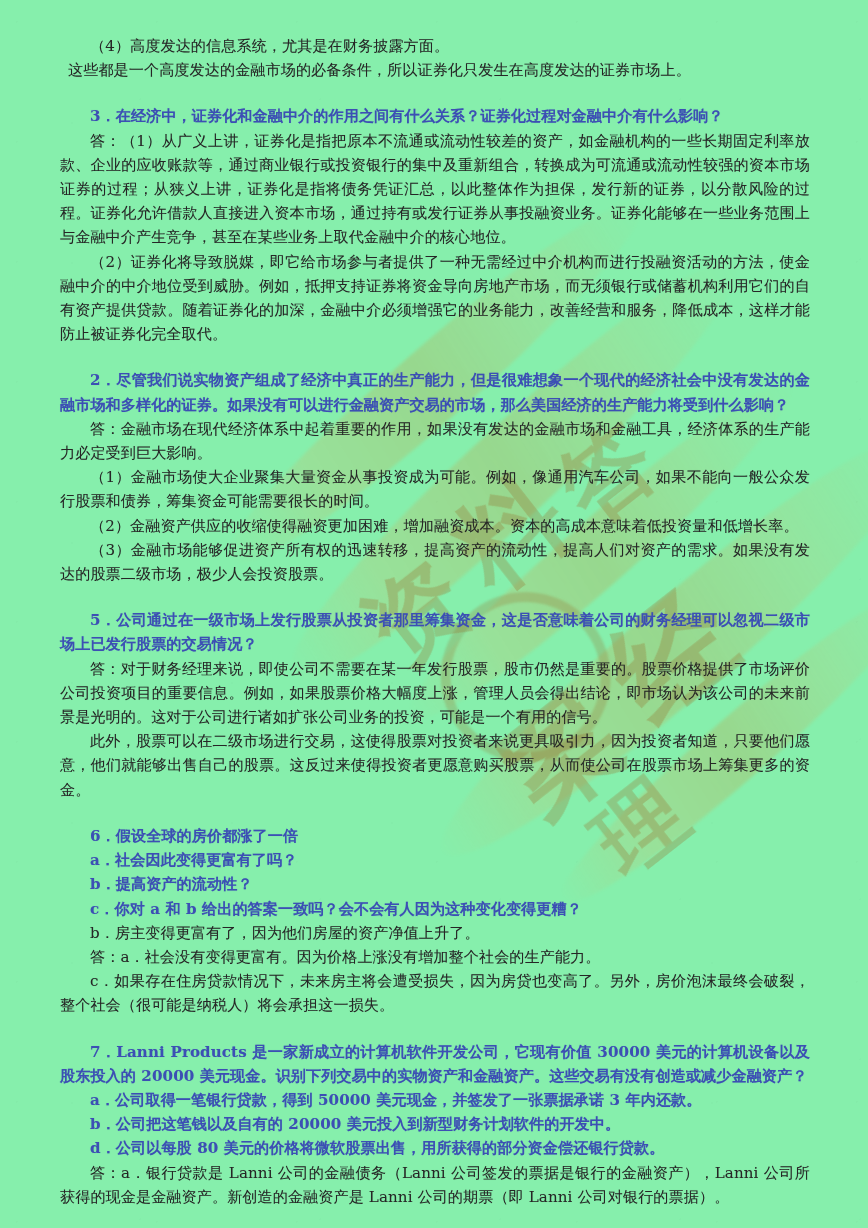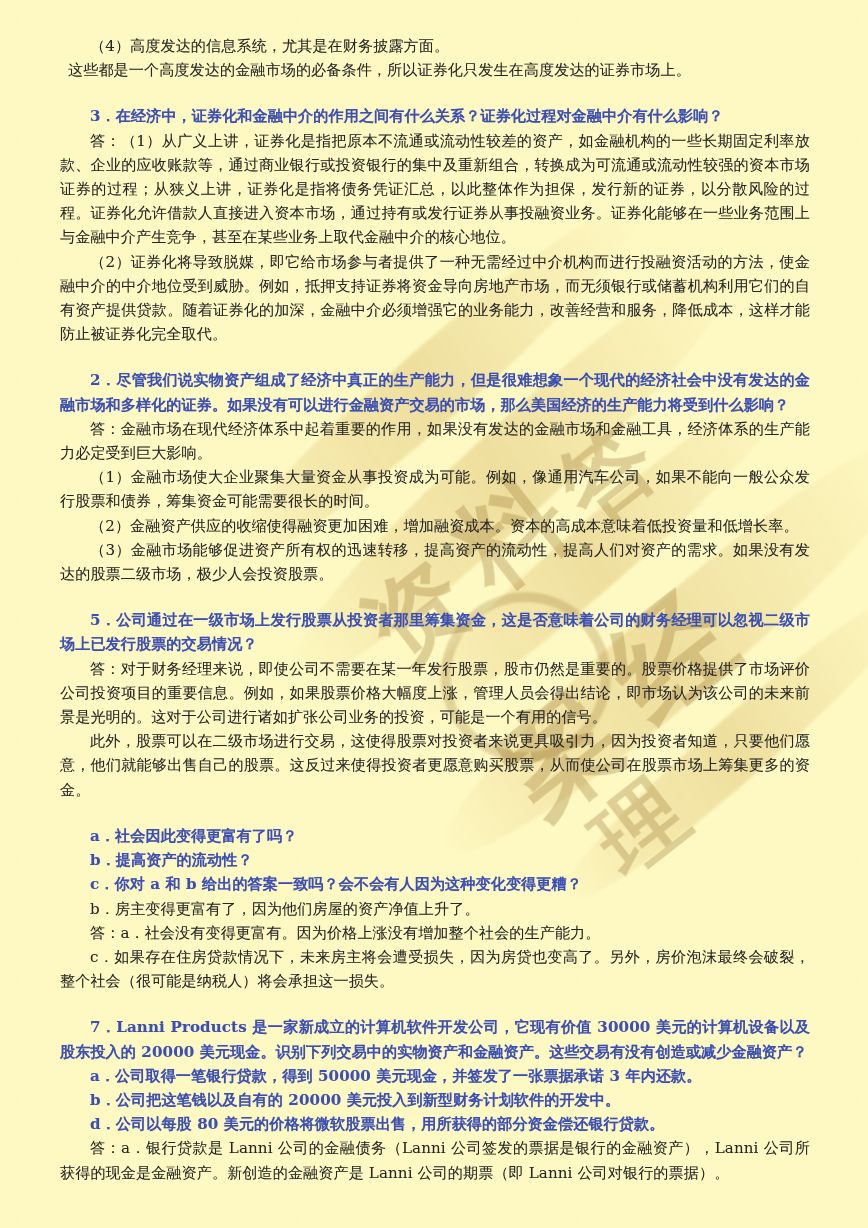--- a/index.html
+++ b/index.html
@@ -6,21 +6,21 @@
   html, body {
     margin: 0;
     padding: 0;
     background: #f2f2f0;
   }
   .page {
     position: relative;
     width: 868px;
     height: 1228px;
     margin: 0 auto;
-    background: #fef9c3;
+    background: #86efac;
     overflow: hidden;
     font-family: "DejaVu Serif", "Liberation Serif", serif;
     box-sizing: border-box;
   }
 
   
   .wm-layer {
     position: absolute;
     inset: 0;
     pointer-events: none;
@@ -159,20 +159,21 @@
     <p class="ind">（3）金融市场能够促进资产所有权的迅速转移，提高资产的流动性，提高人们对资产的需求。如果没有发达的股票二级市场，极少人会投资股票。</p>
 
     <div class="gap-l"></div>
 
     <p class="q ind">5．公司通过在一级市场上发行股票从投资者那里筹集资金，这是否意味着公司的财务经理可以忽视二级市场上已发行股票的交易情况？</p>
     <p class="ind">答：对于财务经理来说，即使公司不需要在某一年发行股票，股市仍然是重要的。股票价格提供了市场评价公司投资项目的重要信息。例如，如果股票价格大幅度上涨，管理人员会得出结论，即市场认为该公司的未来前景是光明的。这对于公司进行诸如扩张公司业务的投资，可能是一个有用的信号。</p>
     <p class="ind">此外，股票可以在二级市场进行交易，这使得股票对投资者来说更具吸引力，因为投资者知道，只要他们愿意，他们就能够出售自己的股票。这反过来使得投资者更愿意购买股票，从而使公司在股票市场上筹集更多的资金。</p>
 
     <div class="gap-l"></div>
 
+    <p class="q ind">6．假设全球的房价都涨了一倍</p>
     <p class="q ind">a．社会因此变得更富有了吗？</p>
     <p class="q ind">b．提高资产的流动性？</p>
     <p class="q ind">c．你对 a 和 b 给出的答案一致吗？会不会有人因为这种变化变得更糟？</p>
     <p class="ind">b．房主变得更富有了，因为他们房屋的资产净值上升了。</p>
     <p class="ind">答：a．社会没有变得更富有。因为价格上涨没有增加整个社会的生产能力。</p>
     <p class="ind">c．如果存在住房贷款情况下，未来房主将会遭受损失，因为房贷也变高了。另外，房价泡沫最终会破裂，整个社会（很可能是纳税人）将会承担这一损失。</p>
 
     <div class="gap-l"></div>
 
     <p class="q ind">7．Lanni Products 是一家新成立的计算机软件开发公司，它现有价值 30000 美元的计算机设备以及股东投入的 20000 美元现金。识别下列交易中的实物资产和金融资产。这些交易有没有创造或减少金融资产？</p>

